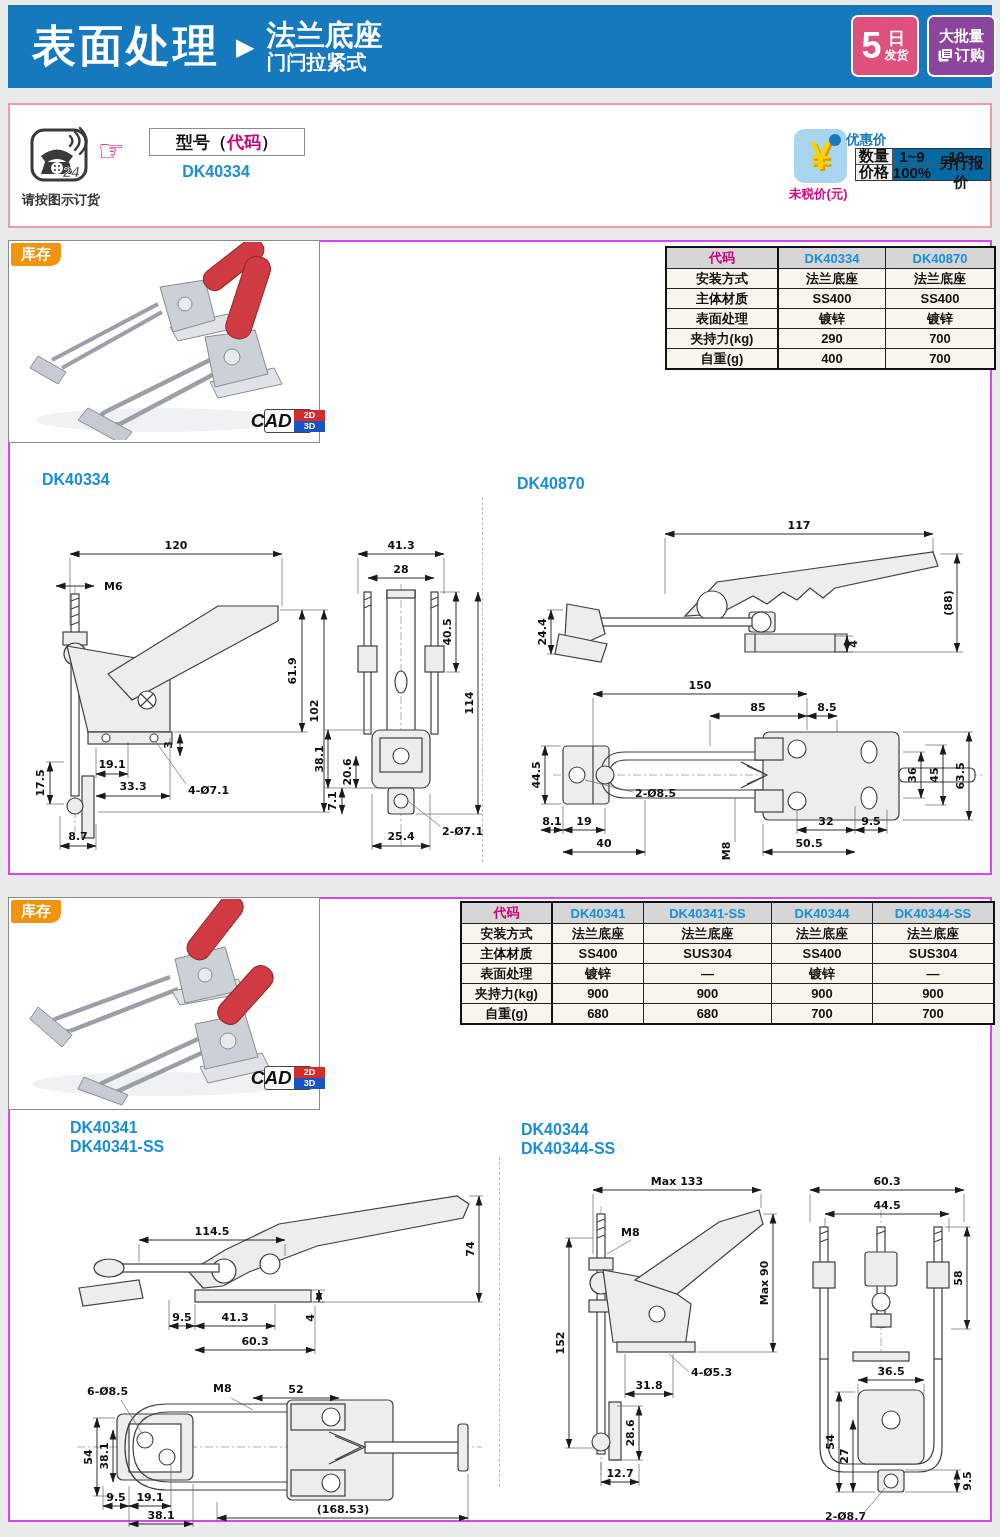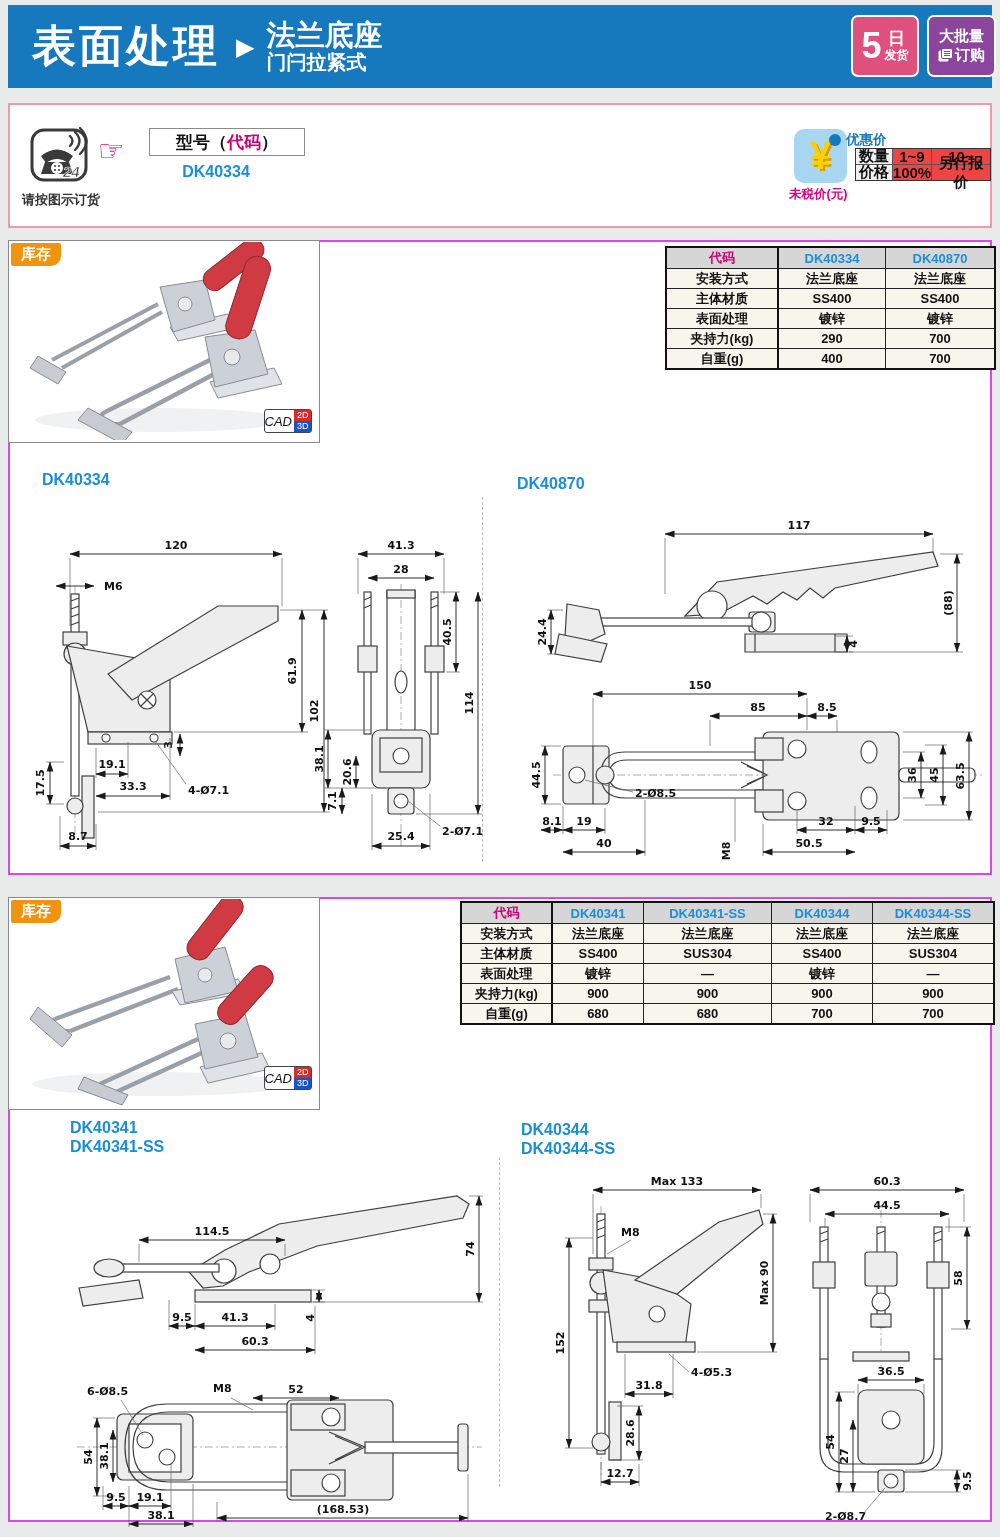--- a/index.html
+++ b/index.html
@@ -40,31 +40,31 @@
   
   .tbl{border:2px solid #111;font-weight:bold;font-size:13px;text-align:center;background:#f8f5ec}
   .tr{display:flex}
   .tc{border-right:1px solid #222;border-bottom:1px solid #222;display:flex;align-items:center;
       justify-content:center;height:19px;background:#f8f5ec}
   .tr:last-child .tc{border-bottom:none}
   .tc.last{border-right:none}
   .tc.c0{border-right:2px solid #111}
   .throw .tc{background:#d6d6d6;height:20px}
   .pt{font-size:15px;border:1.5px solid #333}
-  .pt .tc{height:15px;background:#ef4444;border-color:#555}
+  .pt .tc{height:15px;background:#0369a1;border-color:#555}
   .pt .tc.c0{background:#f0f0f0;border-right:1px solid #555}
   
   .sect{background:#fff;border:2px solid #d946ef}
   .photo{background:#fff;border:1px solid #8a8a8a}
   .stock{background:#f0940f;color:#fff;font-size:15px;font-weight:bold;padding:2px 10px;
          border-radius:2px 2px 10px 2px;display:inline-block}
   .cad{width:48px;height:24px;background:#fff;border:1px solid #444;border-radius:3px;
        display:flex;align-items:center;justify-content:center;gap:2px}
-  .cadt{font-size:13px;font-weight:normal;font-style:italic}
-  .c2d,.c3d{display:block;font-size:9px;font-weight:normal;color:#fff;background:#d42b2b;padding:0 3px;line-height:11px}
+  .cadt{font-size:19px;font-weight:bold;font-style:italic}
+  .c2d,.c3d{display:block;font-size:9px;font-weight:bold;color:#fff;background:#d42b2b;padding:0 10px;line-height:11px}
   .c3d{background:#1953c4}
   .dlabel{font-size:16px;font-weight:bold;color:#1b8fd6;line-height:19px;white-space:nowrap}
   .vdash{border-left:1px dashed #bbb;width:0}
   
   svg .pl{fill:#ededed;stroke:#3f3f3f;stroke-width:1.2}
   svg .pw{fill:#fff;stroke:#3f3f3f;stroke-width:1.2}
   svg .ln{fill:none;stroke:#3f3f3f;stroke-width:1.2}
   svg .dl{stroke:#1a1a1a;stroke-width:0.9}
   svg .ext{stroke:#666;stroke-width:0.7}
   svg .cl{stroke:#999;stroke-width:0.8;stroke-dasharray:8 3 2 3;fill:none}

